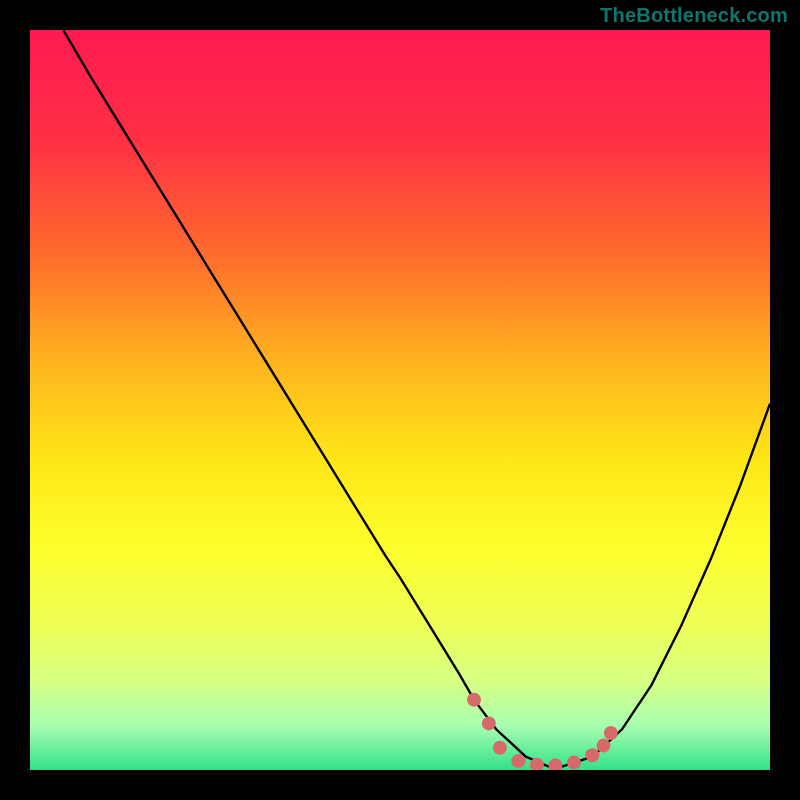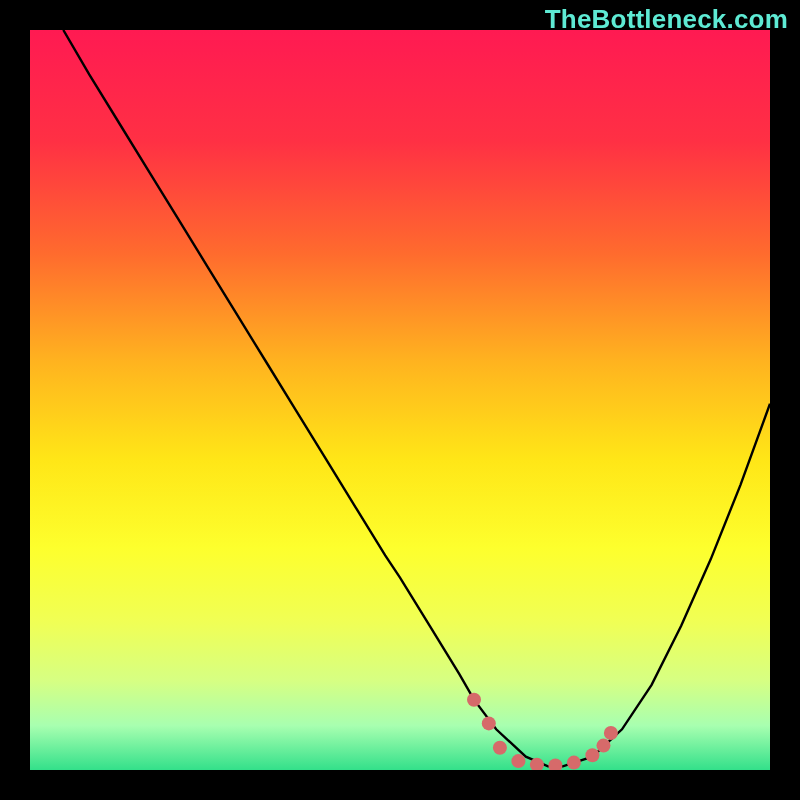--- a/index.html
+++ b/index.html
@@ -24,23 +24,23 @@
     top: 30px;
     width: 740px;
     height: 740px;
     overflow: hidden;
   }
   .watermark {
     position: absolute;
     top: 4px;
     right: 12px;
     font-family: Arial, Helvetica, sans-serif;
-    font-size: 26px;
+    font-size: 20px;
     font-weight: 600;
-    color: #5eead4;
+    color: #0f766e;
     letter-spacing: 0.2px;
   }
   .curve-svg {
     position: absolute;
     left: 0;
     top: 0;
     width: 740px;
     height: 740px;
     pointer-events: none;
   }

